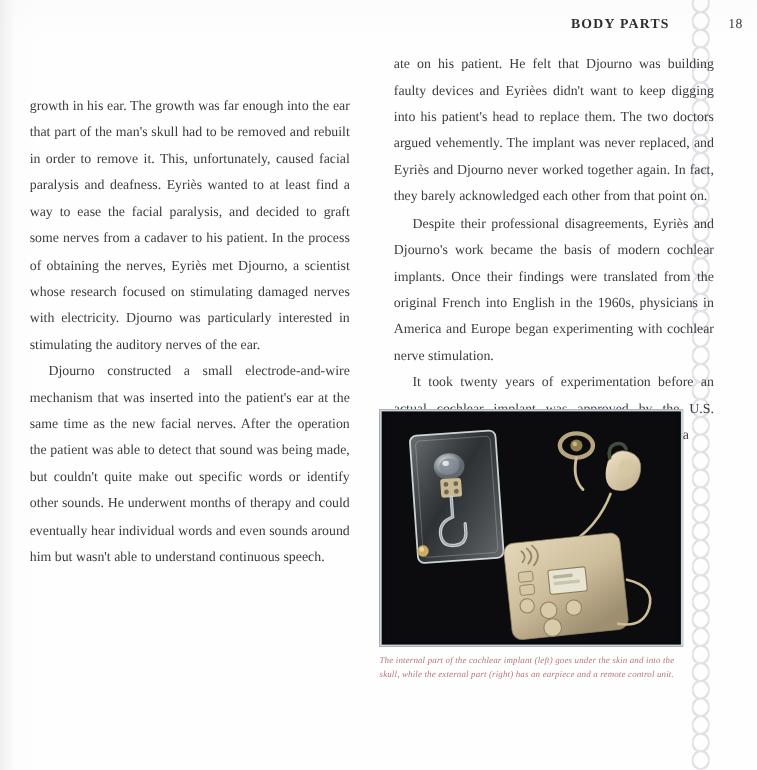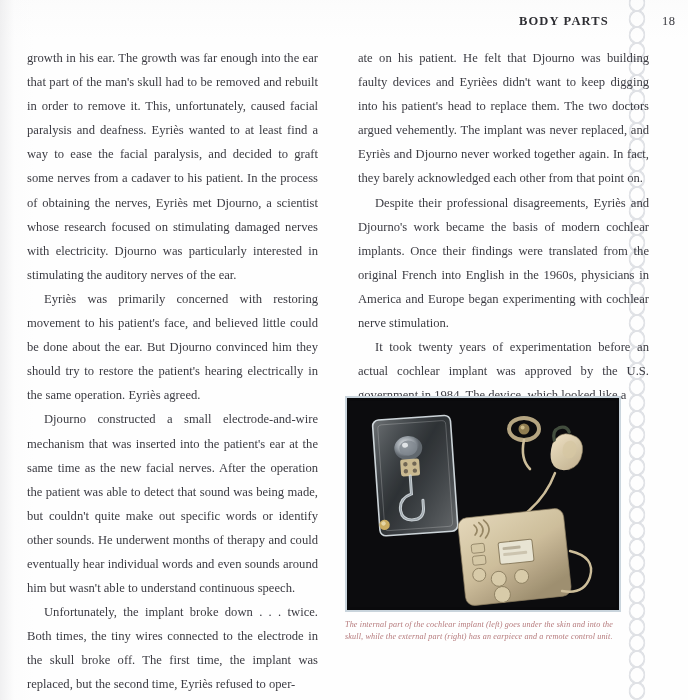--- a/index.html
+++ b/index.html
@@ -71,34 +71,34 @@
     position: absolute;
     top: 46px;
     width: 291px;
     font-size: 12.6px;
     line-height: 24.1px;
     color: #3b3b42;
     text-align: justify;
     text-justify: inter-word;
     hyphens: manual;
   }
-  .col-left  { left: 27px; }
+  .col-left  { left: 27px; margin-top: 38px; }
   .col-right { left: 358px; }
 
   .col p {
     margin: 0;
     text-indent: 17px;
   }
   .col p.noindent { text-indent: 0; }
 
   
   .figure {
     position: absolute;
     left: 345px;
-    top: 396px;
+    top: 372px;
     width: 220px;
   }
   .photo-frame {
     width: 276px;
     height: 216px;
     box-sizing: border-box;
     border: 2px solid #c9d4dc;
     background: #0a0a0c;
     position: relative;
     overflow: hidden;
@@ -183,23 +183,21 @@
           <use href="#braidlink" y="634"></use>
           <use href="#braidlink" y="650"></use>
         <use href="#braidlink" y="666"></use>
           <use href="#braidlink" y="682"></use>
       </g>
     </svg>
   </div>
 
   <div class="col col-left">
     <p class="noindent">growth in his ear. The growth was far enough into the ear that part of the man's skull had to be removed and rebuilt in order to remove it. This, unfortunately, caused facial paralysis and deafness. Eyriès wanted to at least find a way to ease the facial paralysis, and decided to graft some nerves from a cadaver to his patient. In the process of obtaining the nerves, Eyriès met Djourno, a scientist whose research focused on stimulating damaged nerves with electricity. Djourno was particularly interested in stimulating the auditory nerves of the ear.</p>
-    <p>Eyriès was primarily concerned with restoring movement to his patient's face, and believed little could be done about the ear. But Djourno convinced him they should try to restore the patient's hearing electrically in the same operation. Eyriès agreed.</p>
     <p>Djourno constructed a small electrode-and-wire mechanism that was inserted into the patient's ear at the same time as the new facial nerves. After the operation the patient was able to detect that sound was being made, but couldn't quite make out specific words or identify other sounds. He underwent months of therapy and could eventually hear individual words and even sounds around him but wasn't able to understand continuous speech.</p>
-    <p>Unfortunately, the implant broke down . . . twice. Both times, the tiny wires connected to the electrode in the skull broke off. The first time, the implant was replaced, but the second time, Eyriès refused to oper-</p>
   </div>
 
   <div class="col col-right">
     <p class="noindent">ate on his patient. He felt that Djourno was building faulty devices and Eyrièes didn't want to keep digging into his patient's head to replace them. The two doctors argued vehemently. The implant was never replaced, and Eyriès and Djourno never worked together again. In fact, they barely acknowledged each other from that point on.</p>
     <p>Despite their professional disagreements, Eyriès and Djourno's work became the basis of modern cochlear implants. Once their findings were translated from the original French into English in the 1960s, physicians in America and Europe began experimenting with cochlear nerve stimulation.</p>
     <p>It took twenty years of experimentation before an actual cochlear implant was approved by the U.S. government in 1984. The device, which looked like a</p>
   </div>
 
   <figure class="figure" style="margin:0;">
     <div class="photo-frame">

